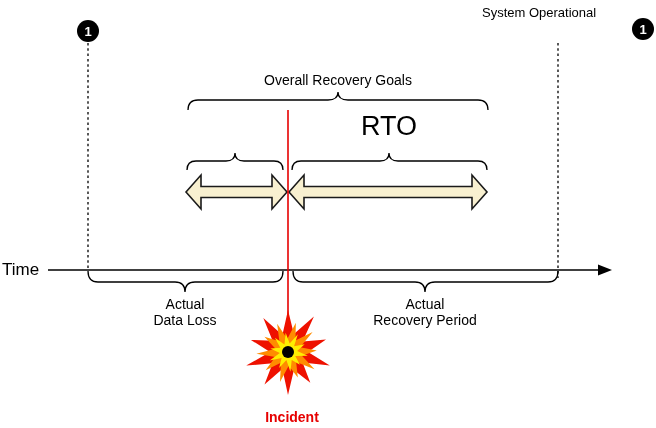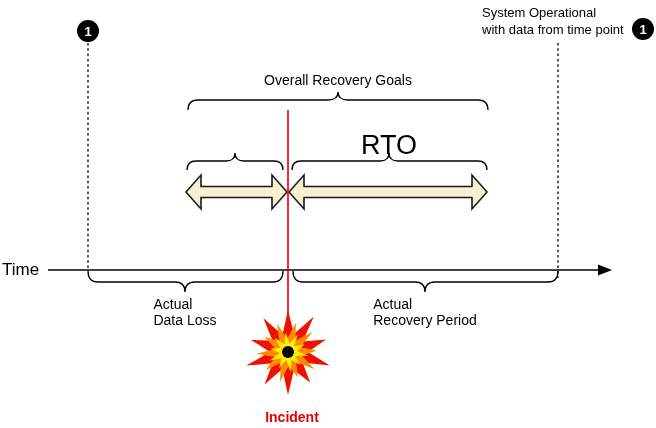--- a/index.html
+++ b/index.html
@@ -5,25 +5,25 @@
   html,body{margin:0;padding:0;background:#fff;}
   .canvas{
     position:relative;
     width:656px;height:428px;
     background:#ffffff;
     font-family:"Liberation Sans", sans-serif;
     color:#000;
     overflow:hidden;
   }
   .abs{position:absolute;}
-  .centered{transform:translateX(-50%);}
+  .centered{transform:translateX(-50%);text-align:center;}
   .lbl-time{left:2px;top:260px;font-size:17px;}
   .lbl-overall{left:338px;top:72px;font-size:14px;white-space:nowrap;}
   .lbl-rpo{left:235px;top:111px;font-size:27px;}
-  .lbl-rto{left:389px;top:111px;font-size:27px;margin-top:19px;}
+  .lbl-rto{left:389px;top:111px;font-size:27px;}
   .lbl-sysop{left:482px;top:4px;width:160px;font-size:13px;line-height:17px;text-align:left;}
   .lbl-dataloss{left:185px;top:296px;font-size:14px;line-height:16px;}
   .lbl-recovery{left:425px;top:296px;font-size:14px;line-height:16px;}
   .lbl-incident{left:292px;top:409px;font-size:14px;font-weight:bold;color:#e60000;}
   .badge{
     width:22px;height:22px;border-radius:50%;
     background:#000;color:#fff;
     font-size:13px;font-weight:bold;
     display:flex;align-items:center;justify-content:center;
     line-height:1;
@@ -67,21 +67,20 @@
     <use href="#starShape" transform="translate(288,352)" fill="#ee1100"></use>
     <use href="#starShape" transform="translate(288,352) rotate(15) scale(0.72)" fill="#ff8c00"></use>
     <use href="#starShape" transform="translate(288,352) rotate(-7) scale(0.46)" fill="#ffee00"></use>
     <circle cx="288" cy="352" r="6" fill="#000"></circle>
   </svg>
 
   <div class="abs badge badge-left">1</div>
 
   <div class="abs lbl-sysop">
     <div>System Operational</div>
-    <div>with data from time point</div>
   </div>
   <div class="abs badge badge-right">1</div>
 
   <div class="abs centered lbl-overall">Overall Recovery Goals</div>
   <div class="abs centered lbl-rto">RTO</div>
 
   <div class="abs lbl-time">Time</div>
 
   <div class="abs centered lbl-dataloss">
     <div>Actual</div>

